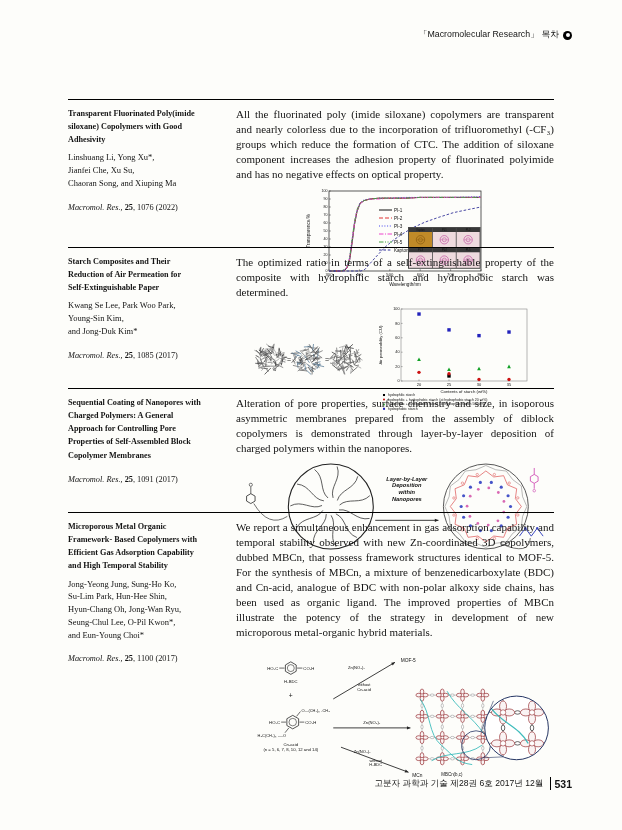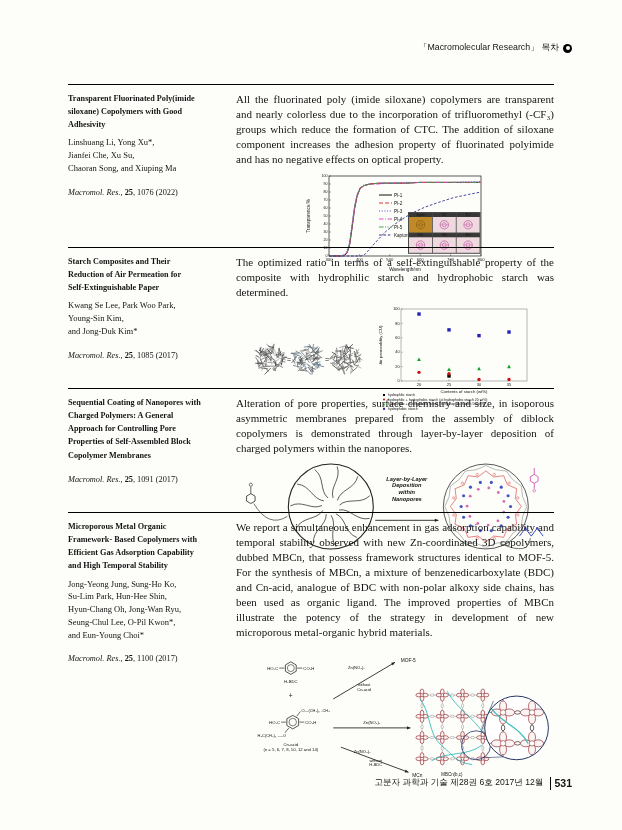--- a/index.html
+++ b/index.html
@@ -1,36 +1,36 @@
 <!DOCTYPE html>
 <html><head>
 <meta charset="utf-8">
 <style>
   html,body{margin:0;padding:0;background:#e9e9e9;}
   .page{position:relative;width:622px;height:830px;background:#fdfdfa;margin:0 auto;
         font-family:"Liberation Serif",serif;color:#141414;overflow:hidden;}
-  .header{position:absolute;top:42px;right:50px;font-family:"Liberation Sans",sans-serif;
+  .header{position:absolute;top:29px;right:50px;font-family:"Liberation Sans",sans-serif;
           font-size:8.8px;display:flex;align-items:center;gap:4px;}
   .hdr-icon{width:9px;height:9px;border-radius:50%;background:#000;position:relative;display:inline-block;}
   .hdr-icon::after{content:'';position:absolute;left:2.5px;top:2.5px;width:4px;height:4px;border-radius:50%;background:#fff;}
   .entry{position:absolute;left:68px;width:486px;border-top:1.3px solid #000;
          display:flex;padding-top:7px;box-sizing:border-box;}
-  #s1{top:84px;height:159px;} #s2{top:247px;height:141px;}
+  #s1{top:99px;height:159px;} #s2{top:247px;height:141px;}
   #s3{top:388px;height:140px;} #s4{top:512px;height:219px;}
   .leftcol{width:158px;flex:none;}
   .rightcol{flex:1;margin-left:10px;min-width:0;}
   h3.title{margin:0;font-size:8.2px;line-height:1.6;white-space:pre-line;font-weight:bold;}
   .authors{font-size:8.5px;line-height:1.5;margin-top:5px;white-space:pre-line;}
   .cite{font-size:8.3px;margin-top:13px;}
   .abs{margin:0;font-size:11px;line-height:1.36;text-align:justify;}
   .fig{display:flex;justify-content:center;align-items:center;margin-top:3px;gap:12px;}
   .fig svg{display:block;}
   svg text{font-family:"Liberation Sans",sans-serif;fill:#111;}
   .footer{position:absolute;top:777px;right:50px;font-family:"Liberation Sans",sans-serif;
-          font-size:8.6px;display:flex;}
+          font-size:8.6px;display:flex;align-items:center;}
   .footer .bar{width:0;height:13px;border-left:1.6px solid #000;margin-left:7px;}
   .footer .pg{font-weight:bold;font-size:10.5px;margin-left:3px;}
 </style>
 </head>
 <body>
 
 <div class="page">
 
   <div class="header">
     <span>「Macromolecular Research」 목차</span>

